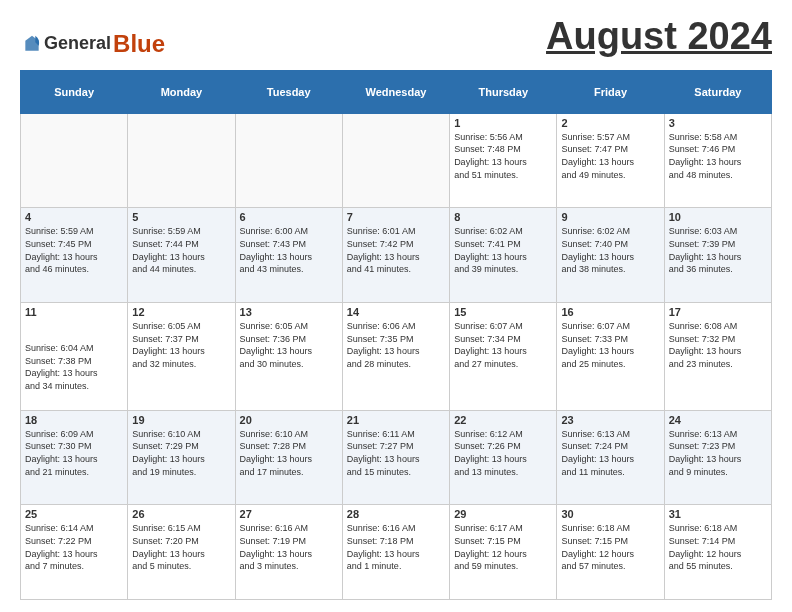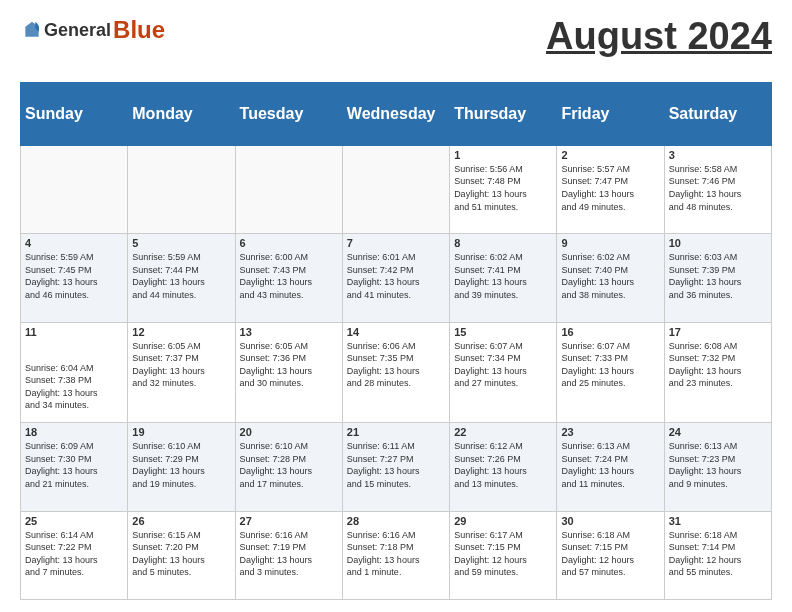--- a/index.html
+++ b/index.html
@@ -13,22 +13,22 @@
     .page {
       width: 792px;
       height: 612px;
       padding: 16px 20px 12px 20px;
       display: flex;
       flex-direction: column;
     }
     .header {
       display: flex;
       justify-content: space-between;
-      align-items: flex-start;
-      margin-bottom: 24px;
+      align-items: flex-end;
+      margin-bottom: 12px;
     }
     .logo {
       display: flex;
       flex-direction: column;
       align-items: flex-start;
     }
     .logo-text {
       display: flex;
       align-items: center;
       gap: 2px;
@@ -65,24 +65,24 @@
     .calendar {
       flex: 1;
       border: 1px solid #ccc;
       border-collapse: collapse;
       width: 100%;
       table-layout: fixed;
     }
     .calendar th {
       background: #2c6fad;
       color: #fff;
-      font-size: 16px;
-      font-weight: bold;
-      padding: 22px 4px;
-      text-align: left;
+      font-size: 11px;
+      font-weight: bold;
+      padding: 15px 4px;
+      text-align: center;
       border: 1px solid #2c6fad;
     }
     .calendar td {
       border: 1px solid #ccc;
       vertical-align: top;
       padding: 3px 4px;
       font-size: 9.5px;
       color: #333;
       background: #fff;
       height: 82px;

